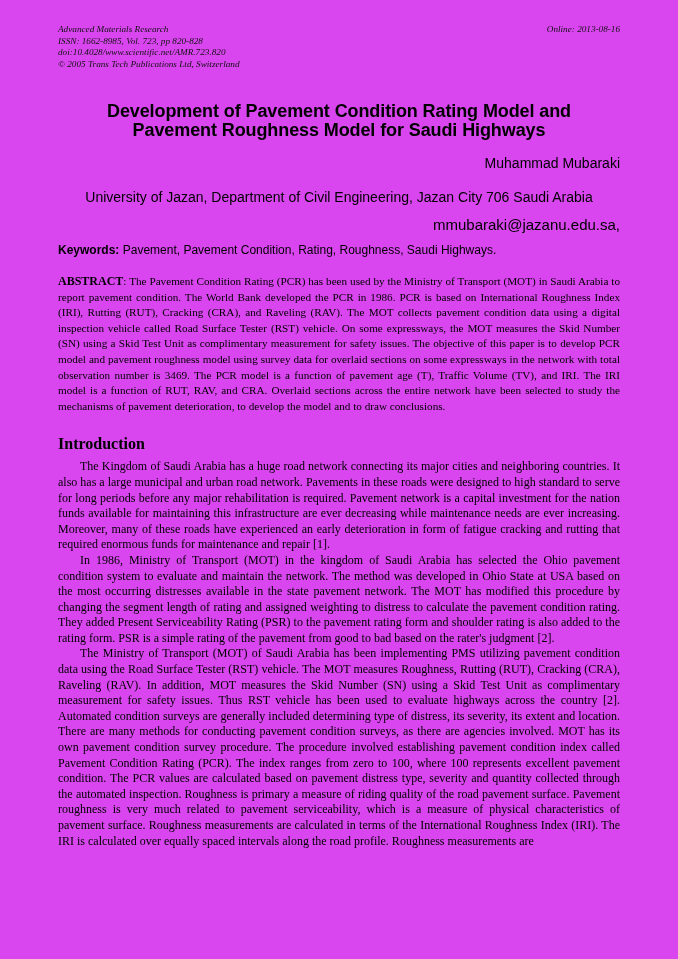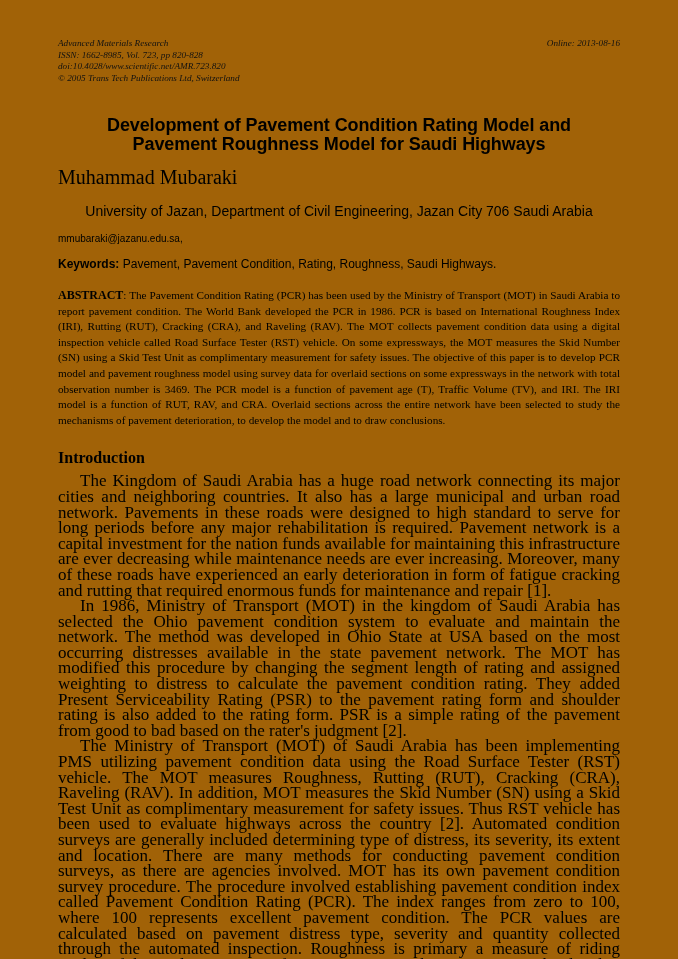--- a/index.html
+++ b/index.html
@@ -8,24 +8,24 @@
     background: #ffffff;
   }
   body {
     font-family: "Liberation Serif", serif;
     color: #000000;
   }
   .page {
     position: relative;
     width: 678px;
     height: 959px;
-    background: #a16207;
+    background: #d946ef;
     overflow: hidden;
     box-sizing: border-box;
-    padding: 38px 58px 0 58px;
+    padding: 24px 58px 0 58px;
   }
   
   .journal-header {
     position: relative;
     font-family: "Liberation Serif", serif;
     font-style: italic;
     font-size: 9.2px;
     line-height: 11.6px;
     color: #111;
     height: 52px;
@@ -53,37 +53,37 @@
     text-align: center;
     font-family: Liberation Sans, sans-serif;
     font-weight: bold;
     font-size: 18px;
     line-height: 19px;
     letter-spacing: -0.1px;
     padding: 0 12px;
   }
   .author {
     margin: 14px 0 0 0;
-    text-align: left;
-    font-family: Liberation Serif, serif;
-    font-size: 20px;
+    text-align: right;
+    font-family: Liberation Sans, sans-serif;
+    font-size: 14px;
     line-height: 18px;
   }
   .affiliation {
     margin: 19px 0 0 0;
     text-align: center;
     font-family: "Liberation Sans", sans-serif;
     font-size: 14px;
     line-height: 13px;
   }
   .email {
     margin: 14px 0 0 0;
-    text-align: left;
+    text-align: right;
     font-family: "Liberation Sans", sans-serif;
-    font-size: 10px;
+    font-size: 15px;
     line-height: 13px;
   }
   
   .keywords {
     margin: 13px 0 0 0;
     font-family: "Liberation Sans", sans-serif;
     font-size: 12px;
     line-height: 13px;
   }
   .keywords .kw-label {
@@ -107,21 +107,21 @@
   .section-heading {
     margin: 22px 0 0 0;
     font-family: "Liberation Serif", serif;
     font-weight: bold;
     font-size: 16px;
     line-height: 15px;
   }
   .body-text {
     margin: 8px 0 0 0;
     font-family: "Liberation Serif", serif;
-    font-size: 17px;
+    font-size: 12px;
     line-height: 15.6px;
     text-align: justify;
     text-justify: inter-word;
     text-indent: 22px;
   }
   .body-text.tight {
     margin-top: 0;
   }
 </style>
 </head>

